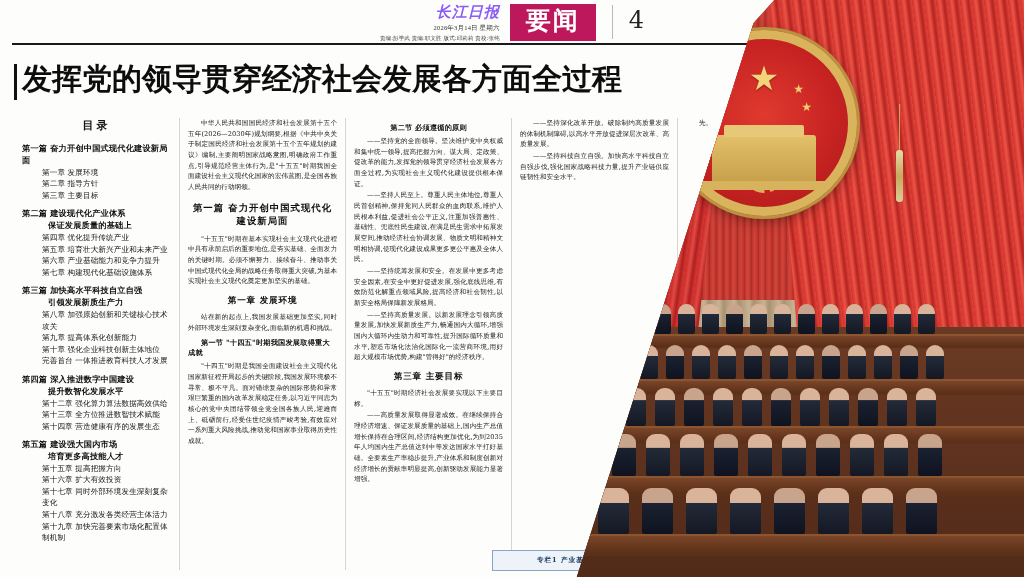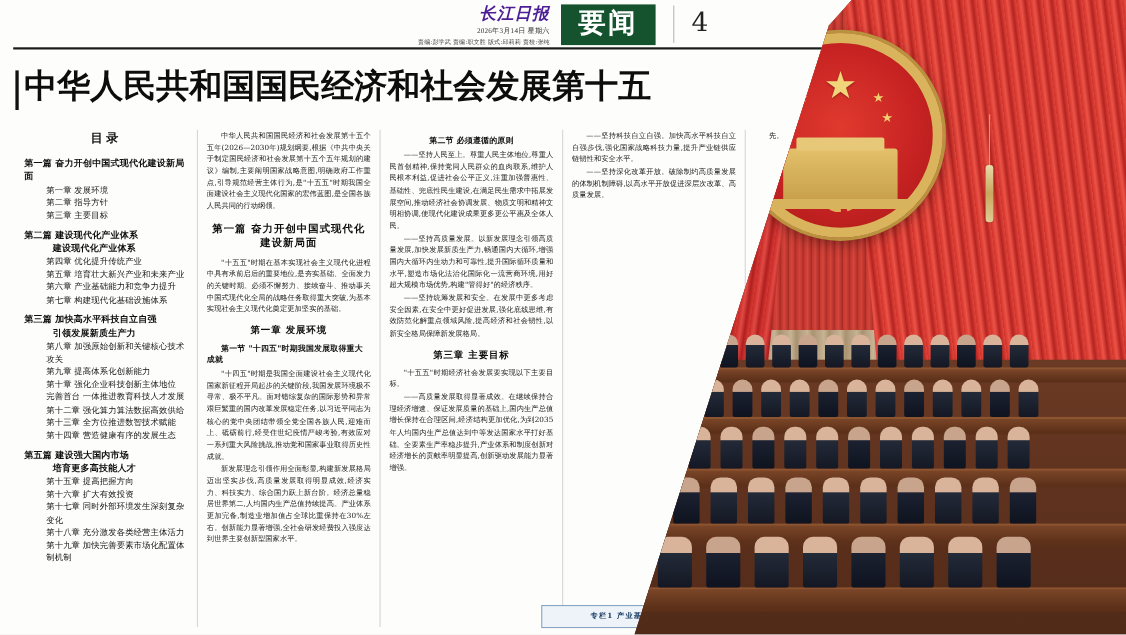--- a/index.html
+++ b/index.html
@@ -19,28 +19,28 @@
   
   .masthead {
     position: absolute; top: 0; left: 0; width: 1024px; height: 44px;
     display: flex; align-items: flex-start; justify-content: center;
     padding-top: 2px;
   }
   .mh-inner { display: flex; align-items: flex-start; gap: 10px; }
   .mh-left { text-align: right; padding-top: 2px; }
   .mh-logo {
     font-family: "DejaVu Serif", "Liberation Serif", serif;
-    font-weight: 700; font-size: 15px; color: #4c1d95;
+    font-weight: 700; font-size: 15px; color: #8b5cf6;
     letter-spacing: 1px; line-height: 1.1;
     font-style: italic;
   }
   .mh-date { font-size: 6.5px; color: #333; margin-top: 3px; letter-spacing: .2px; font-family: Liberation Serif, serif; }
   .mh-credits { font-size: 5.5px; color: #444; margin-top: 2px; letter-spacing: .1px; white-space: nowrap; }
   .mh-badge {
-    background: #14532d; color: #fff;
+    background: #be185d; color: #fff;
     font-family: "DejaVu Serif", "Liberation Serif", serif;
     font-weight: 700; font-size: 25px;
     padding: 3px 16px 5px 16px; line-height: 1.15;
     letter-spacing: 2px;
     margin-top: 2px;
   }
   .mh-sep { width: 1px; background: #b9b9b9; height: 34px; margin: 3px 6px 0 6px; }
   .mh-pageno {
     font-family: "DejaVu Serif", "Liberation Serif", serif;
     font-size: 24px; color: #222; padding-top: 4px; font-weight: 400;
@@ -242,76 +242,78 @@
         <div class="mh-credits">责编:彭学武 责编:职文胜 版式:邱莉莉 责校:张纯</div>
       </div>
       <div class="mh-badge">要闻</div>
       <div class="mh-sep"></div>
       <div class="mh-pageno">4</div>
     </div>
   </div>
   <div class="mh-rule"></div>
 
   <div class="headline-bar"></div>
-  <div class="headline">中华人民共和国国民经济和社会发展第十五</div>
+  <div class="headline">发挥党的领导贯穿经济社会发展各方面全过程</div>
 
   <div class="cols">
 
     <div class="col">
       <div class="toc-title">目录</div>
       <div id="toc-list">
           <div class="toc-part">第一篇 奋力开创中国式现代化建设新局面</div>
           <div class="toc-chap">第一章 发展环境</div>
           <div class="toc-chap">第二章 指导方针</div>
           <div class="toc-chap">第三章 主要目标</div>
-          <div class="toc-part">第二篇 建设现代化产业体系<span class="sub2">建设现代化产业体系</span></div>
+          <div class="toc-part">第二篇 建设现代化产业体系<span class="sub2">保证发展质量的基础上</span></div>
           <div class="toc-chap">第四章 优化提升传统产业</div>
           <div class="toc-chap">第五章 培育壮大新兴产业和未来产业</div>
           <div class="toc-chap">第六章 产业基础能力和竞争力提升</div>
           <div class="toc-chap">第七章 构建现代化基础设施体系</div>
           <div class="toc-part">第三篇 加快高水平科技自立自强<span class="sub2">引领发展新质生产力</span></div>
           <div class="toc-chap">第八章 加强原始创新和关键核心技术攻关</div>
           <div class="toc-chap">第九章 提高体系化创新能力</div>
           <div class="toc-chap">第十章 强化企业科技创新主体地位</div>
           <div class="toc-chap">完善首台 一体推进教育科技人才发展</div>
+          <div class="toc-part">第四篇 深入推进数字中国建设<span class="sub2">提升数智化发展水平</span></div>
           <div class="toc-chap">第十二章 强化算力算法数据高效供给</div>
           <div class="toc-chap">第十三章 全方位推进数智技术赋能</div>
           <div class="toc-chap">第十四章 营造健康有序的发展生态</div>
           <div class="toc-part">第五篇 建设强大国内市场<span class="sub2">培育更多高技能人才</span></div>
           <div class="toc-chap">第十五章 提高把握方向</div>
           <div class="toc-chap">第十六章 扩大有效投资</div>
           <div class="toc-chap">第十七章 同时外部环境发生深刻复杂变化</div>
           <div class="toc-chap">第十八章 充分激发各类经营主体活力</div>
           <div class="toc-chap">第十九章 加快完善要素市场化配置体制机制</div>
         </div>
     </div>
 
     <div class="col">
       <p class="body-p">中华人民共和国国民经济和社会发展第十五个五年(2026—2030年)规划纲要,根据《中共中央关于制定国民经济和社会发展第十五个五年规划的建议》编制,主要阐明国家战略意图,明确政府工作重点,引导规范经营主体行为,是"十五五"时期我国全面建设社会主义现代化国家的宏伟蓝图,是全国各族人民共同的行动纲领。</p>
       <div class="sec-h1">第一篇 奋力开创中国式现代化建设新局面</div>
       <p class="body-p">"十五五"时期在基本实现社会主义现代化进程中具有承前启后的重要地位,是夯实基础、全面发力的关键时期。必须不懈努力、接续奋斗、推动事关中国式现代化全局的战略任务取得重大突破,为基本实现社会主义现代化奠定更加坚实的基础。</p>
       <div class="sec-h2">第一章 发展环境</div>
+      <p class="body-p">站在新的起点上,我国发展基础更加坚实,同时外部环境发生深刻复杂变化,面临新的机遇和挑战。</p>
       <div class="sec-h3">第一节 "十四五"时期我国发展取得重大成就</div>
       <p class="body-p">"十四五"时期是我国全面建设社会主义现代化国家新征程开局起步的关键阶段,我国发展环境极不寻常、极不平凡。面对错综复杂的国际形势和异常艰巨繁重的国内改革发展稳定任务,以习近平同志为核心的党中央团结带领全党全国各族人民,迎难而上、砥砺前行,经受住世纪疫情严峻考验,有效应对一系列重大风险挑战,推动党和国家事业取得历史性成就。</p>
-      <p class="body-p">新发展理念引领作用全面彰显,构建新发展格局迈出坚实步伐,高质量发展取得明显成效,经济实力、科技实力、综合国力跃上新台阶。经济总量稳居世界第二,人均国内生产总值持续提高。产业体系更加完备,制造业增加值占全球比重保持在30%左右。创新能力显著增强,全社会研发经费投入强度达到世界主要创新型国家水平。</p>
     </div>
 
     <div class="col">
       <div class="sec-h3" style="text-align:center;text-indent:0">第二节 必须遵循的原则</div>
+      <p class="body-p">——坚持党的全面领导。坚决维护党中央权威和集中统一领导,提高把握方向、谋大局、定政策、促改革的能力,发挥党的领导贯穿经济社会发展各方面全过程,为实现社会主义现代化建设提供根本保证。</p>
       <p class="body-p">——坚持人民至上。尊重人民主体地位,尊重人民首创精神,保持党同人民群众的血肉联系,维护人民根本利益,促进社会公平正义,注重加强普惠性、基础性、兜底性民生建设,在满足民生需求中拓展发展空间,推动经济社会协调发展、物质文明和精神文明相协调,使现代化建设成果更多更公平惠及全体人民。</p>
+      <p class="body-p">——坚持统筹发展和安全。在发展中更多考虑安全因素,在安全中更好促进发展,强化底线思维,有效防范化解重点领域风险,提高经济和社会韧性,以新安全格局保障新发展格局。</p>
       <p class="body-p">——坚持高质量发展。以新发展理念引领高质量发展,加快发展新质生产力,畅通国内大循环,增强国内大循环内生动力和可靠性,提升国际循环质量和水平,塑造市场化法治化国际化一流营商环境,用好超大规模市场优势,构建"管得好"的经济秩序。</p>
-      <p class="body-p">——坚持统筹发展和安全。在发展中更多考虑安全因素,在安全中更好促进发展,强化底线思维,有效防范化解重点领域风险,提高经济和社会韧性,以新安全格局保障新发展格局。</p>
       <div class="sec-h2">第三章 主要目标</div>
       <p class="body-p">"十五五"时期经济社会发展要实现以下主要目标。</p>
       <p class="body-p">——高质量发展取得显著成效。在继续保持合理经济增速、保证发展质量的基础上,国内生产总值增长保持在合理区间,经济结构更加优化,为到2035年人均国内生产总值达到中等发达国家水平打好基础。全要素生产率稳步提升,产业体系和制度创新对经济增长的贡献率明显提高,创新驱动发展能力显著增强。</p>
     </div>
 
     <div class="col">
+      <p class="body-p">——坚持深化改革开放。破除制约高质量发展的体制机制障碍,以高水平开放促进深层次改革、高质量发展。</p>
       <p class="body-p">——坚持科技自立自强。加快高水平科技自立自强步伐,强化国家战略科技力量,提升产业链供应链韧性和安全水平。</p>
-      <p class="body-p">——坚持深化改革开放。破除制约高质量发展的体制机制障碍,以高水平开放促进深层次改革、高质量发展。</p>
     </div>
 
     <div class="col">
       <p class="body-p">先。</p>
     </div>
 
     <div class="col">
       <p class="body-p nodent">创新,凡</p>
       <div class="sec-h3" style="text-align:center;text-indent:0">第二章 提升产业链自主可控水平和竞争力</div>
       <p class="body-p">深入实施产业基础再造工程和重大技术装备攻关工程,加快补齐基础零部件及元器件、基础软件、基础材料、基础工艺和产业技术基础等短板,提升产业基础高级化水平。加强关键核心技术攻关,推动产业链供应链多元化,巩固提升优势产业领先地位。</p>

